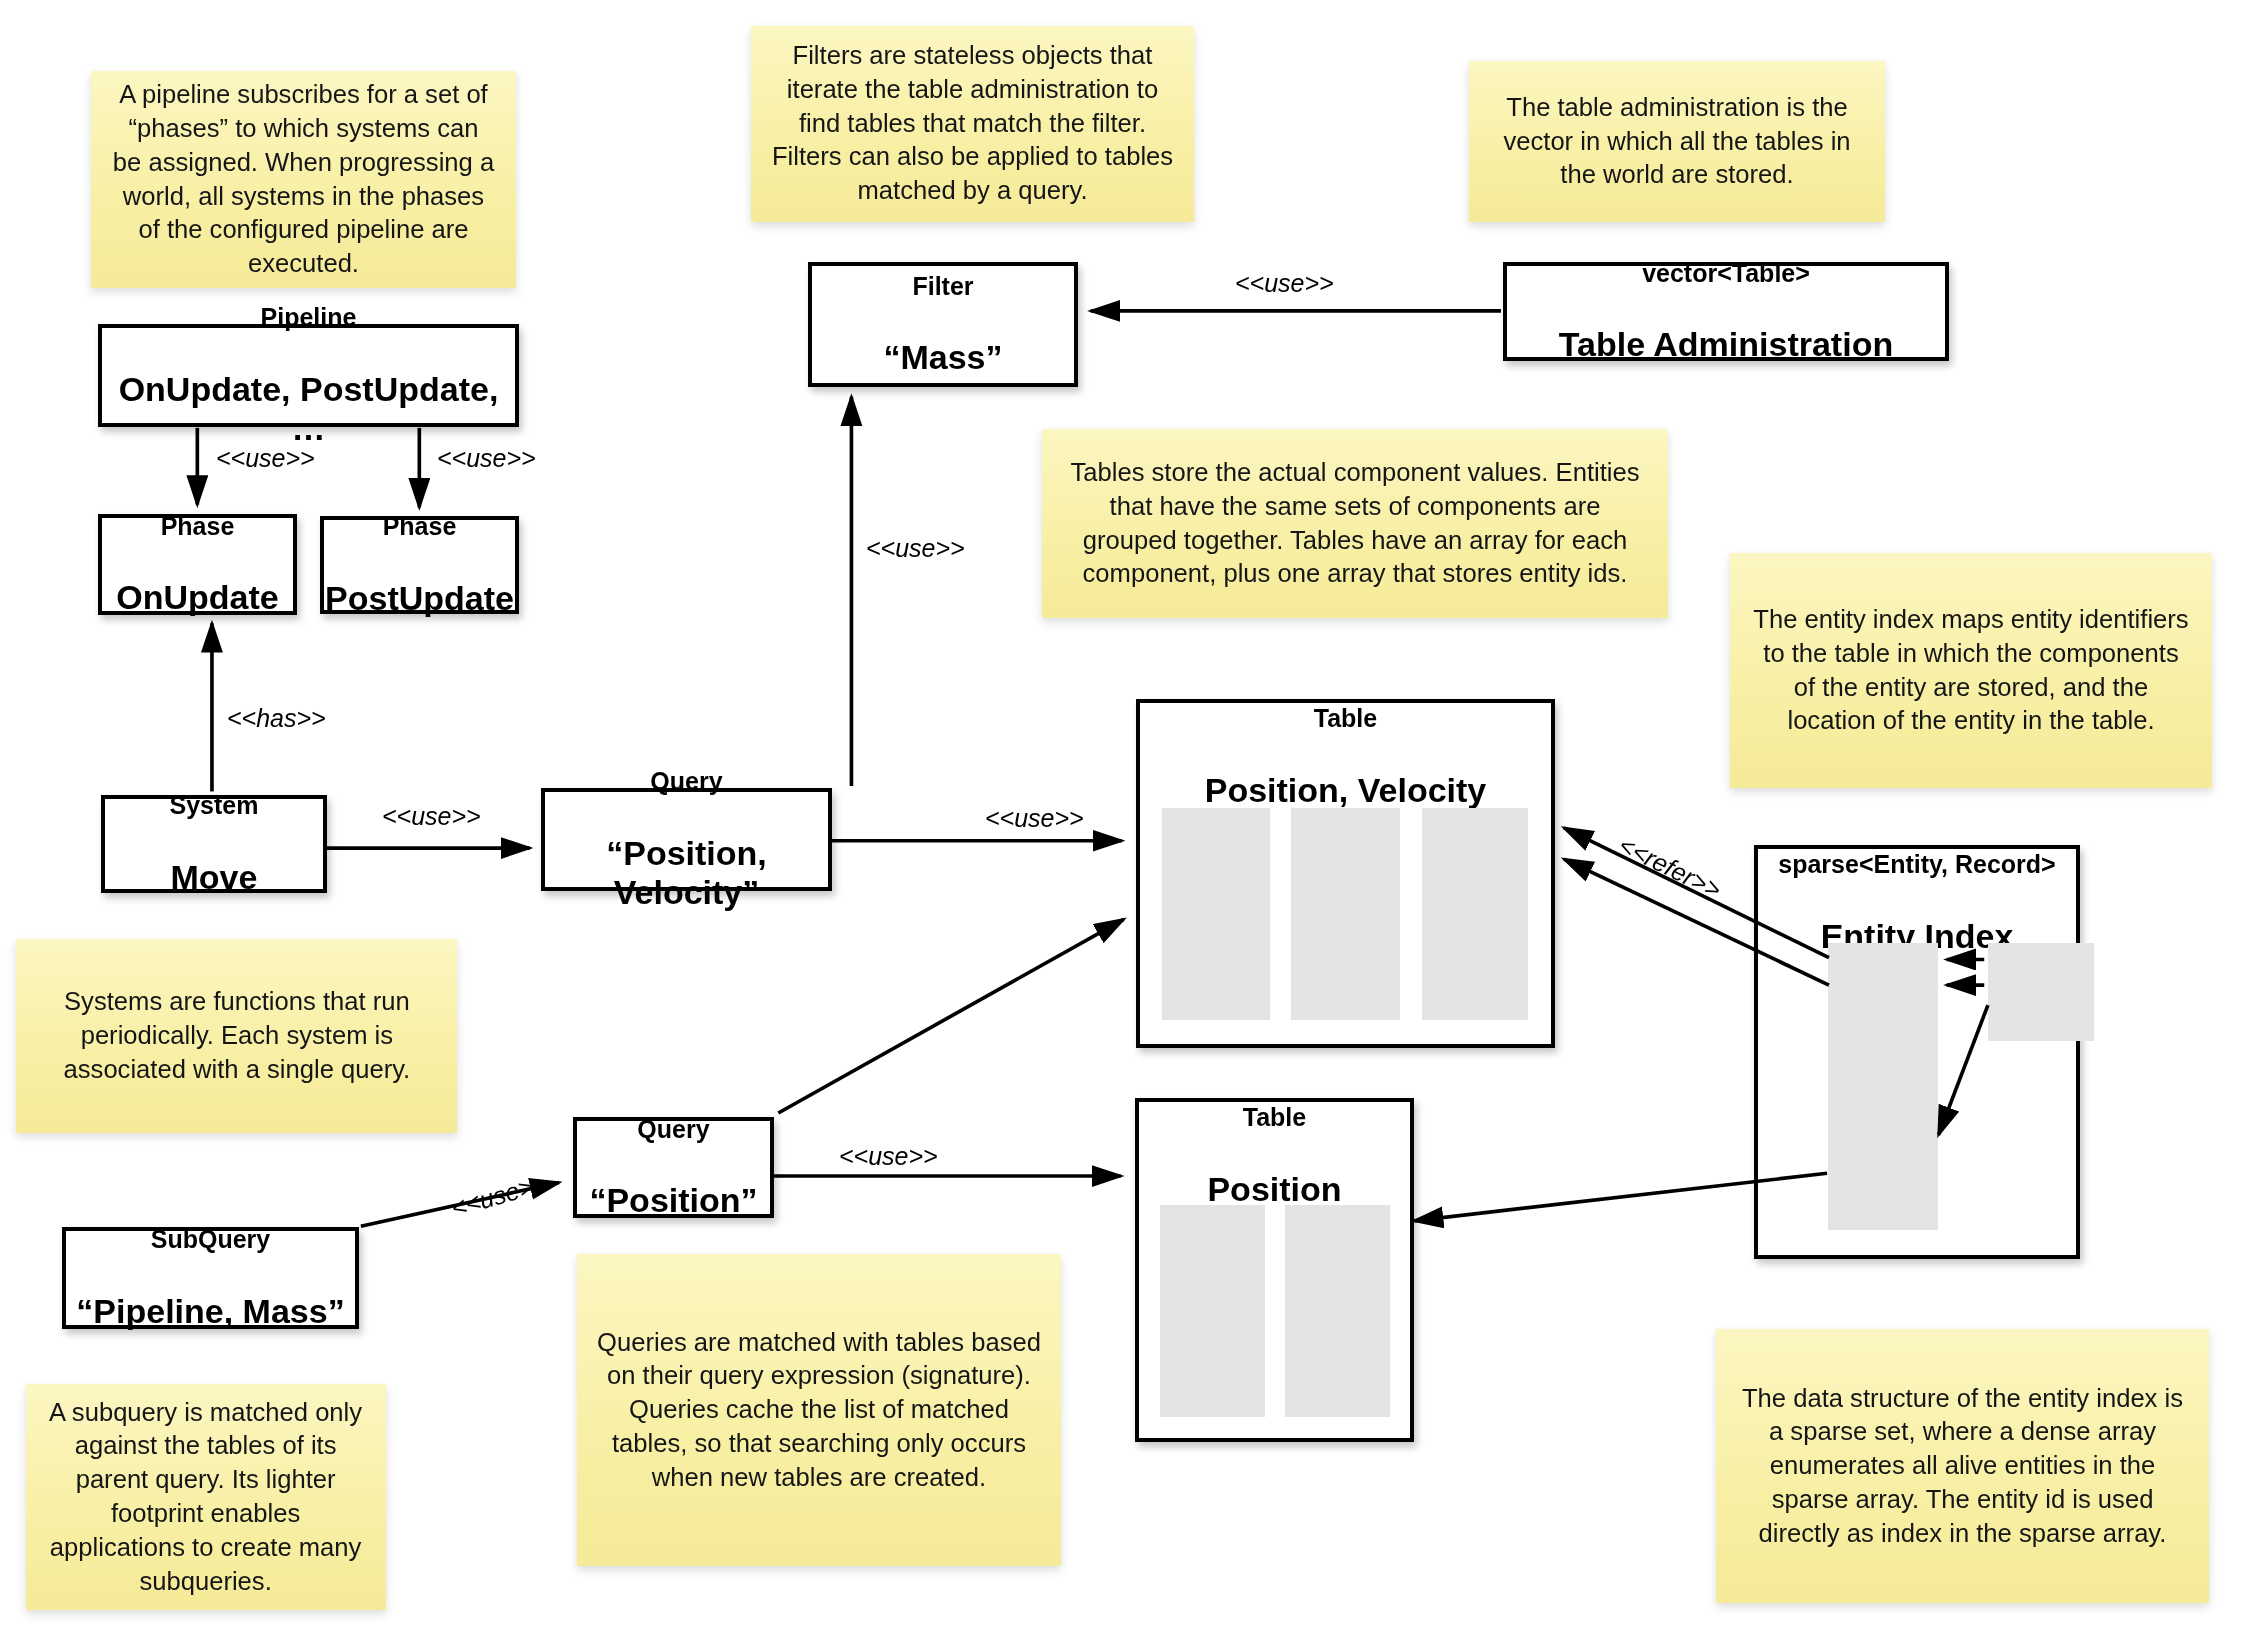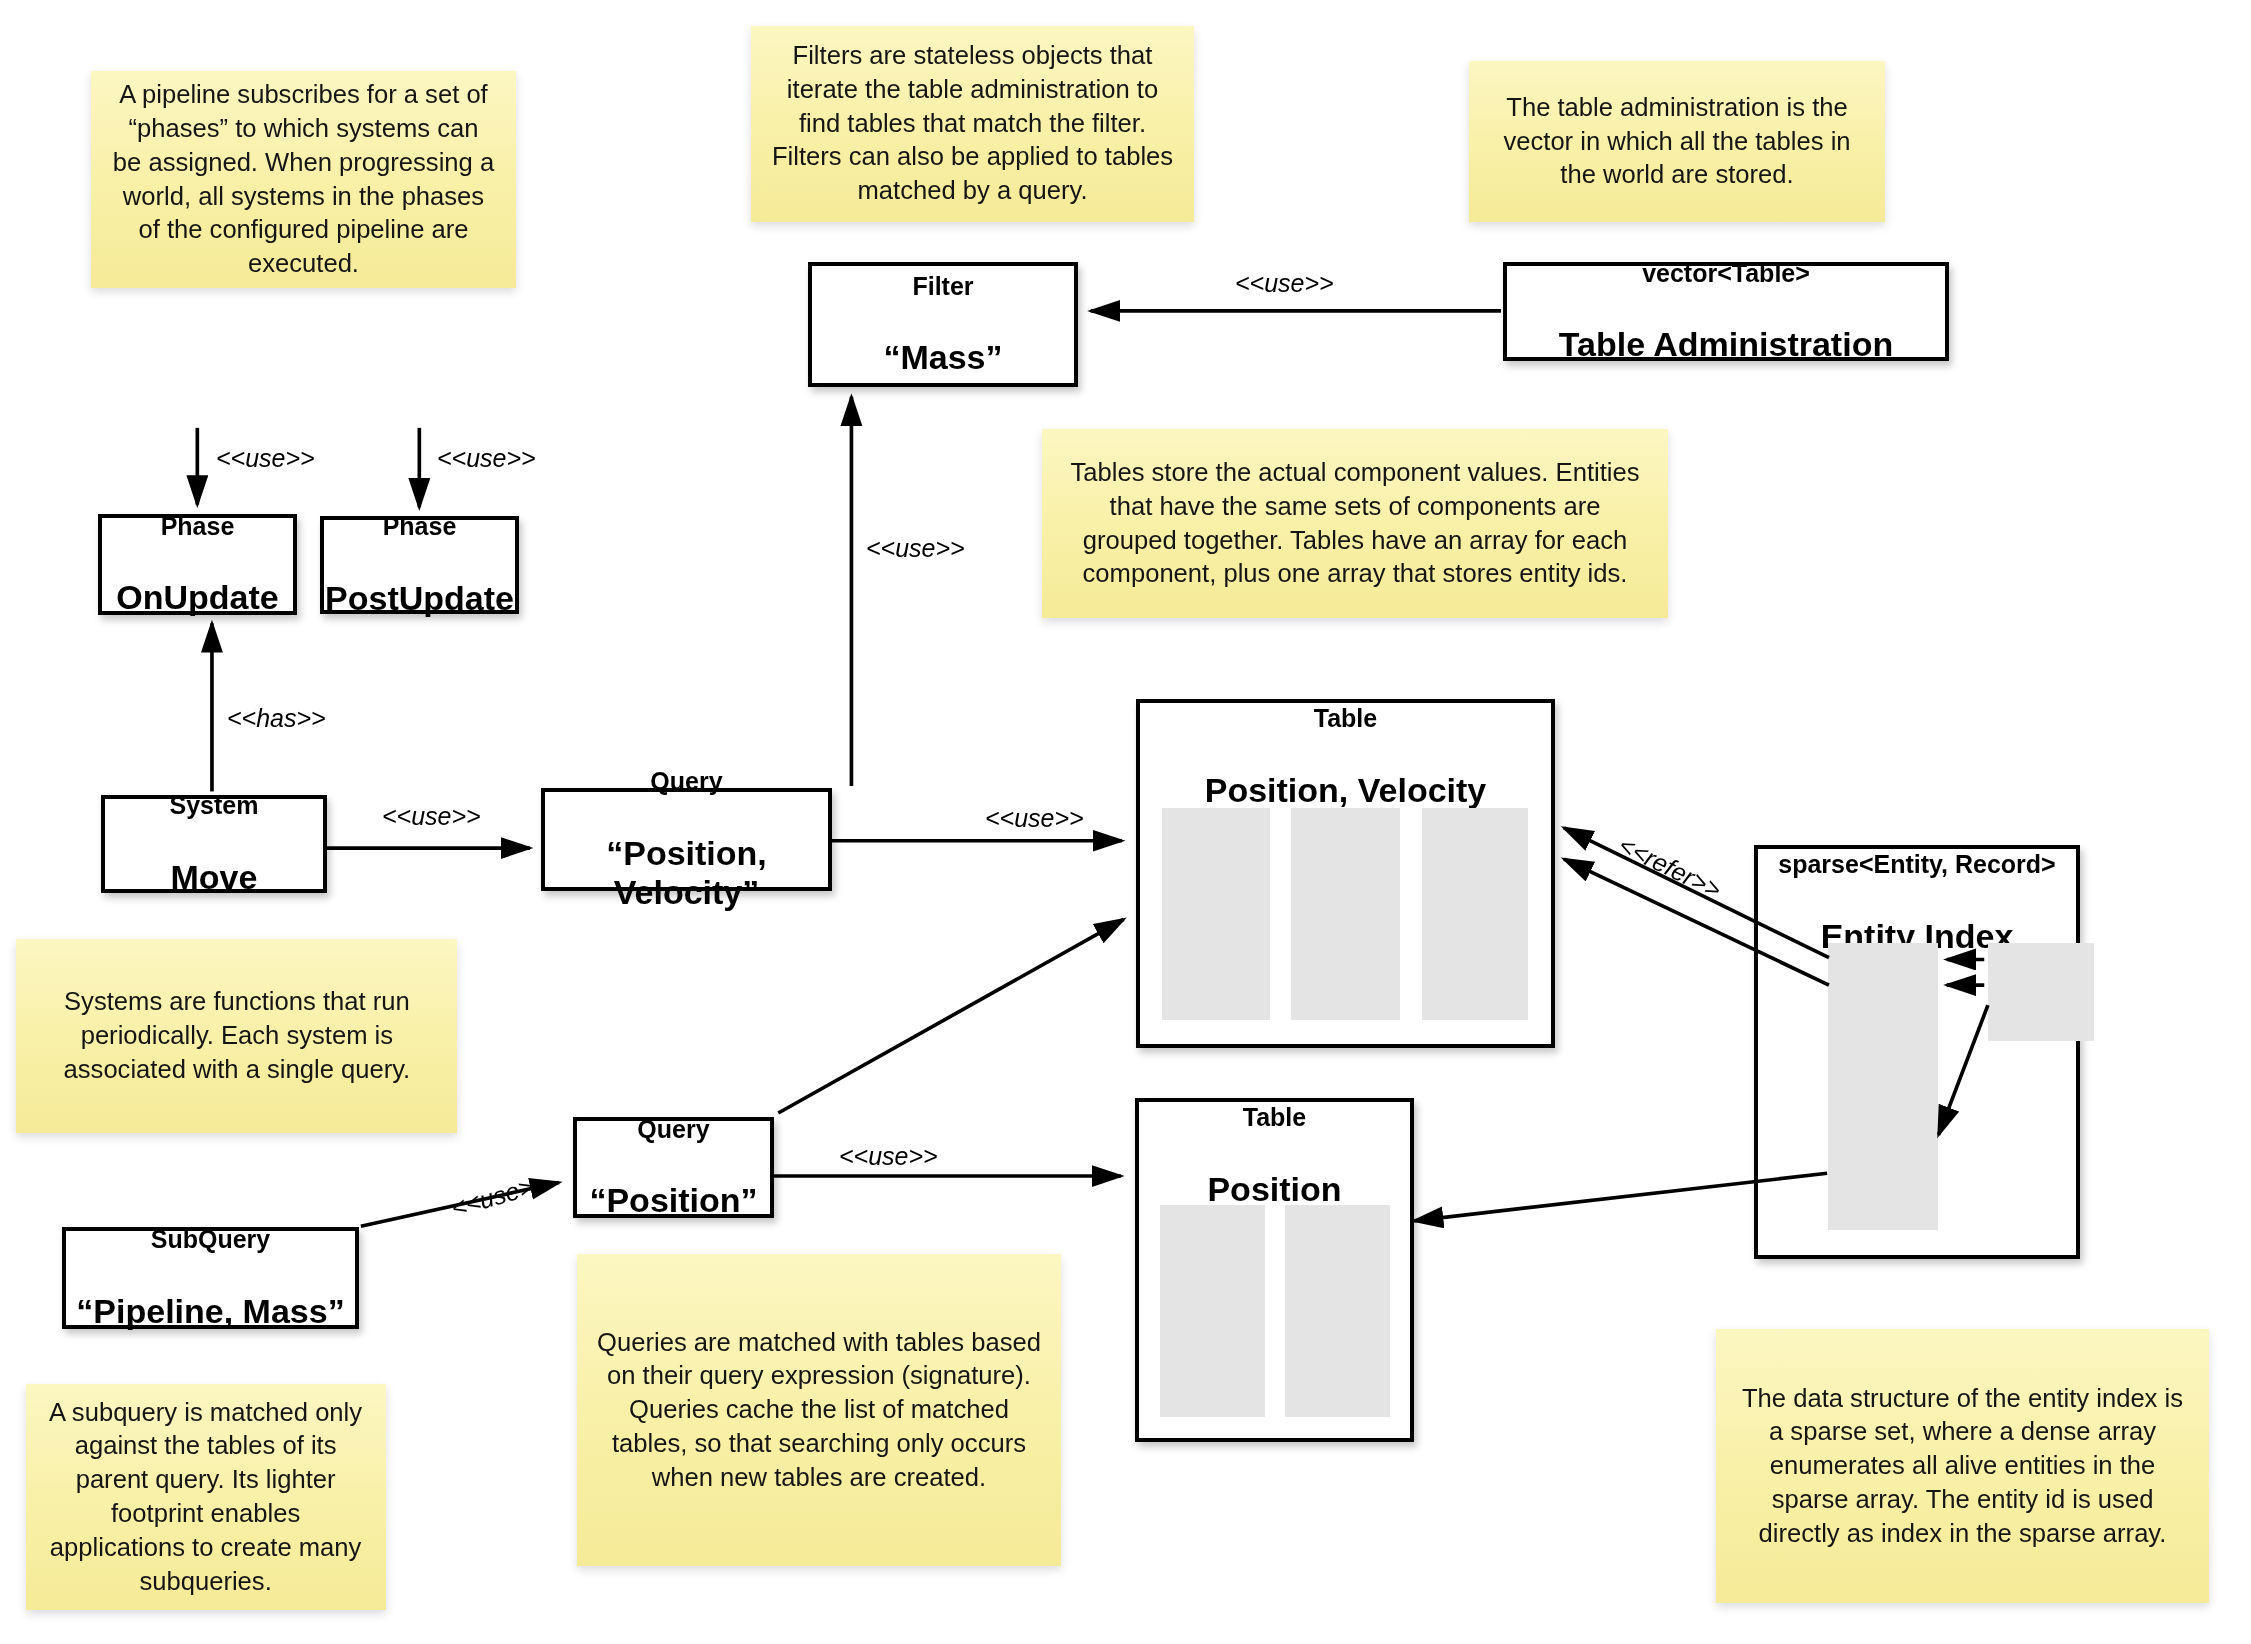--- a/index.html
+++ b/index.html
@@ -27,25 +27,30 @@
 </style>
 </head>
 <body>
 
 <div class="canvas">
 
   <div class="note" style="left:751px;top:25.6px;width:443px;height:196px;">Filters are stateless objects that iterate the table administration to find tables that match the filter. Filters can also be applied to tables matched by a query.</div>
   <div class="note" style="left:91px;top:71px;width:425px;height:217px;">A pipeline subscribes for a set of “phases” to which systems can be assigned. When progressing a world, all systems in the phases of the configured pipeline are executed.</div>
   <div class="note" style="left:1469px;top:61px;width:416px;height:161px;">The table administration is the vector in which all the tables in the world are stored.</div>
   <div class="note" style="left:1042px;top:429px;width:626px;height:189px;">Tables store the actual component values. Entities that have the same sets of components are grouped together. Tables have an array for each component, plus one array that stores entity ids.</div>
+  <div class="note" style="left:1730px;top:553px;width:482px;height:235px;">The entity index maps entity identifiers to the table in which the components of the entity are stored, and the location of the entity in the table.</div>
   <div class="note" style="left:16.4px;top:939px;width:441px;height:194px;">Systems are functions that run periodically. Each system is associated with a single query.</div>
   <div class="note" style="left:577px;top:1254px;width:484px;height:312px;">Queries are matched with tables based on their query expression (signature). Queries cache the list of matched tables, so that searching only occurs when new tables are created.</div>
   <div class="note" style="left:25.6px;top:1384px;width:360px;height:226px;">A subquery is matched only against the tables of its parent query. Its lighter footprint enables applications to create many subqueries.</div>
   <div class="note" style="left:1716px;top:1329px;width:493px;height:274px;">The data structure of the entity index is a sparse set, where a dense array enumerates all alive entities in the sparse array. The entity id is used directly as index in the sparse array.</div>
 
+  <div class="node" style="left:98px;top:324px;width:421px;height:103px;">
+    <span class="t">Pipeline</span>
+    <span class="v">OnUpdate, PostUpdate, …</span>
+  </div>
 
   <div class="node" style="left:808px;top:262px;width:270px;height:125px;">
     <span class="t">Filter</span>
     <span class="v">“Mass”</span>
   </div>
 
   <div class="node" style="left:1503px;top:262px;width:446px;height:99px;">
     <span class="t">vector&lt;Table&gt;</span>
     <span class="v">Table Administration</span>
   </div>

